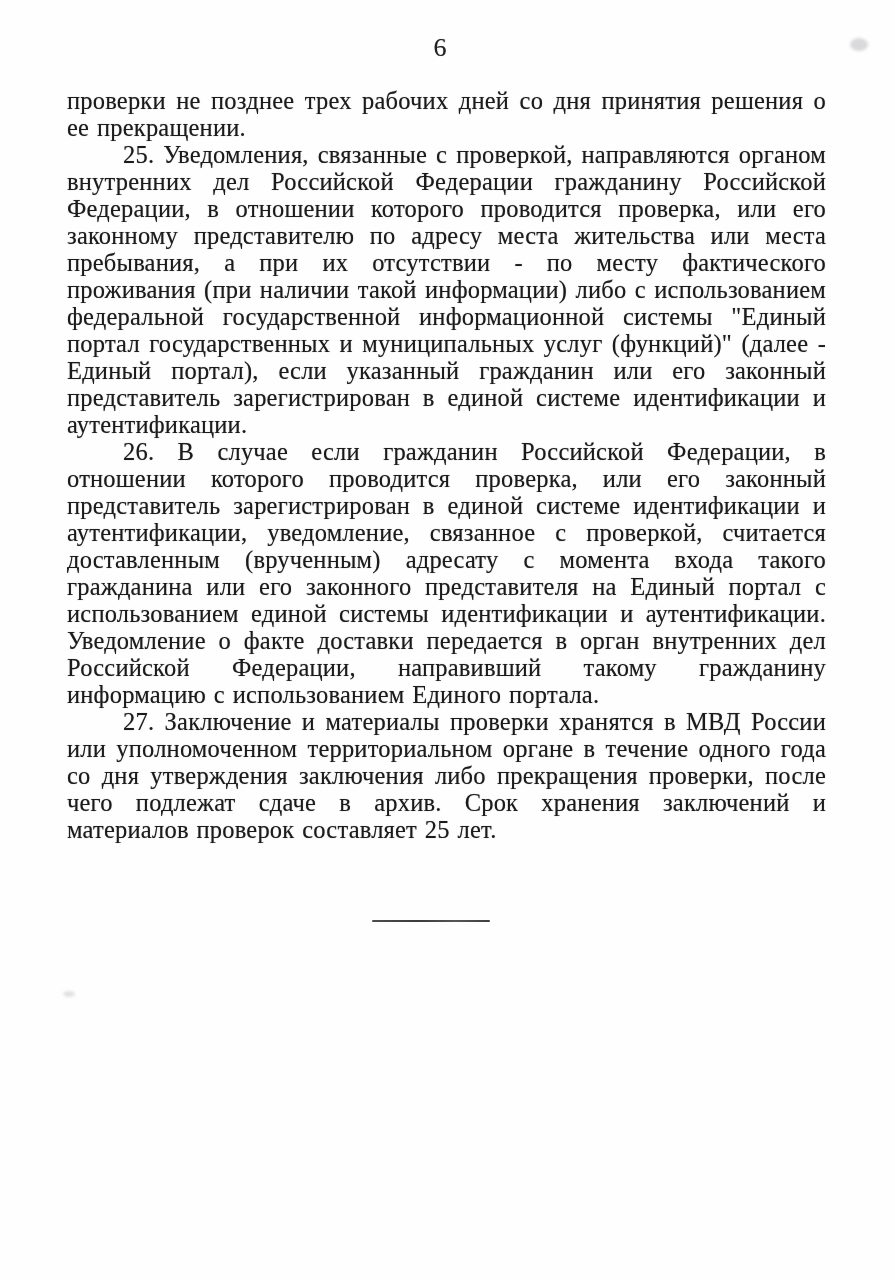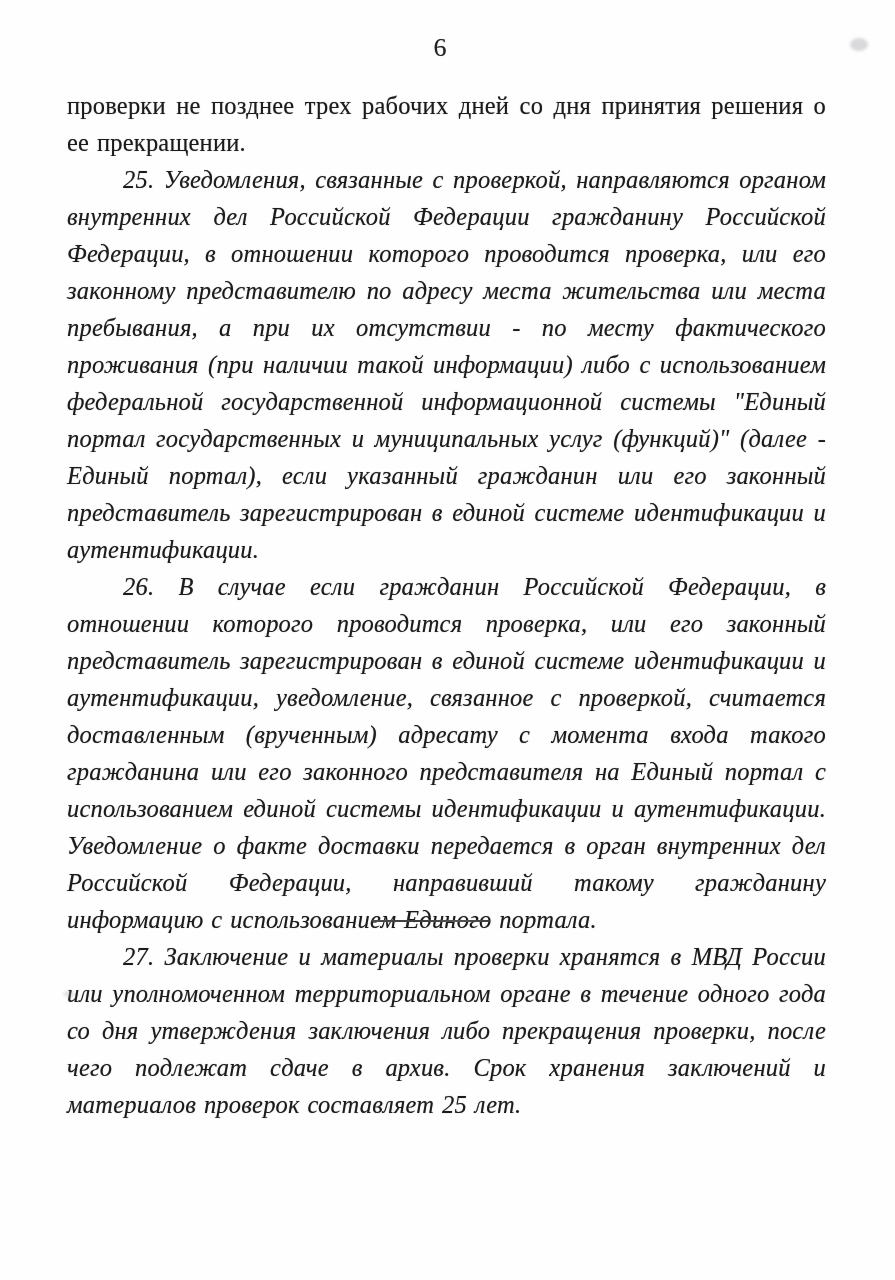--- a/index.html
+++ b/index.html
@@ -25,32 +25,31 @@
     font-size: 26px;
     color: #222;
     text-shadow: 0 0 0.8px rgba(20,20,20,0.45);
   }
   .text-block {
     position: absolute;
     top: 87px;
     left: 67px;
     width: 759px;
     font-size: 24.5px;
-    line-height: 37px;
+    line-height: 27px;
     letter-spacing: 0.2px;
     word-spacing: 1.5px;
     text-align: justify;
     text-shadow: 0 0 0.9px rgba(25,25,25,0.5);
   }
   .para {
     margin: 0;
   }
   .para.indented {
     text-indent: 56px;
-    font-style: italic;
   }
   .end-divider {
     position: absolute;
     top: 920px;
     left: 372px;
     width: 118px;
     height: 2px;
     background: linear-gradient(to right, #4d4d4d 0%, #3c3c3c 40%, #565656 70%, #3f3f3f 100%);
     border-radius: 1px;
   }

